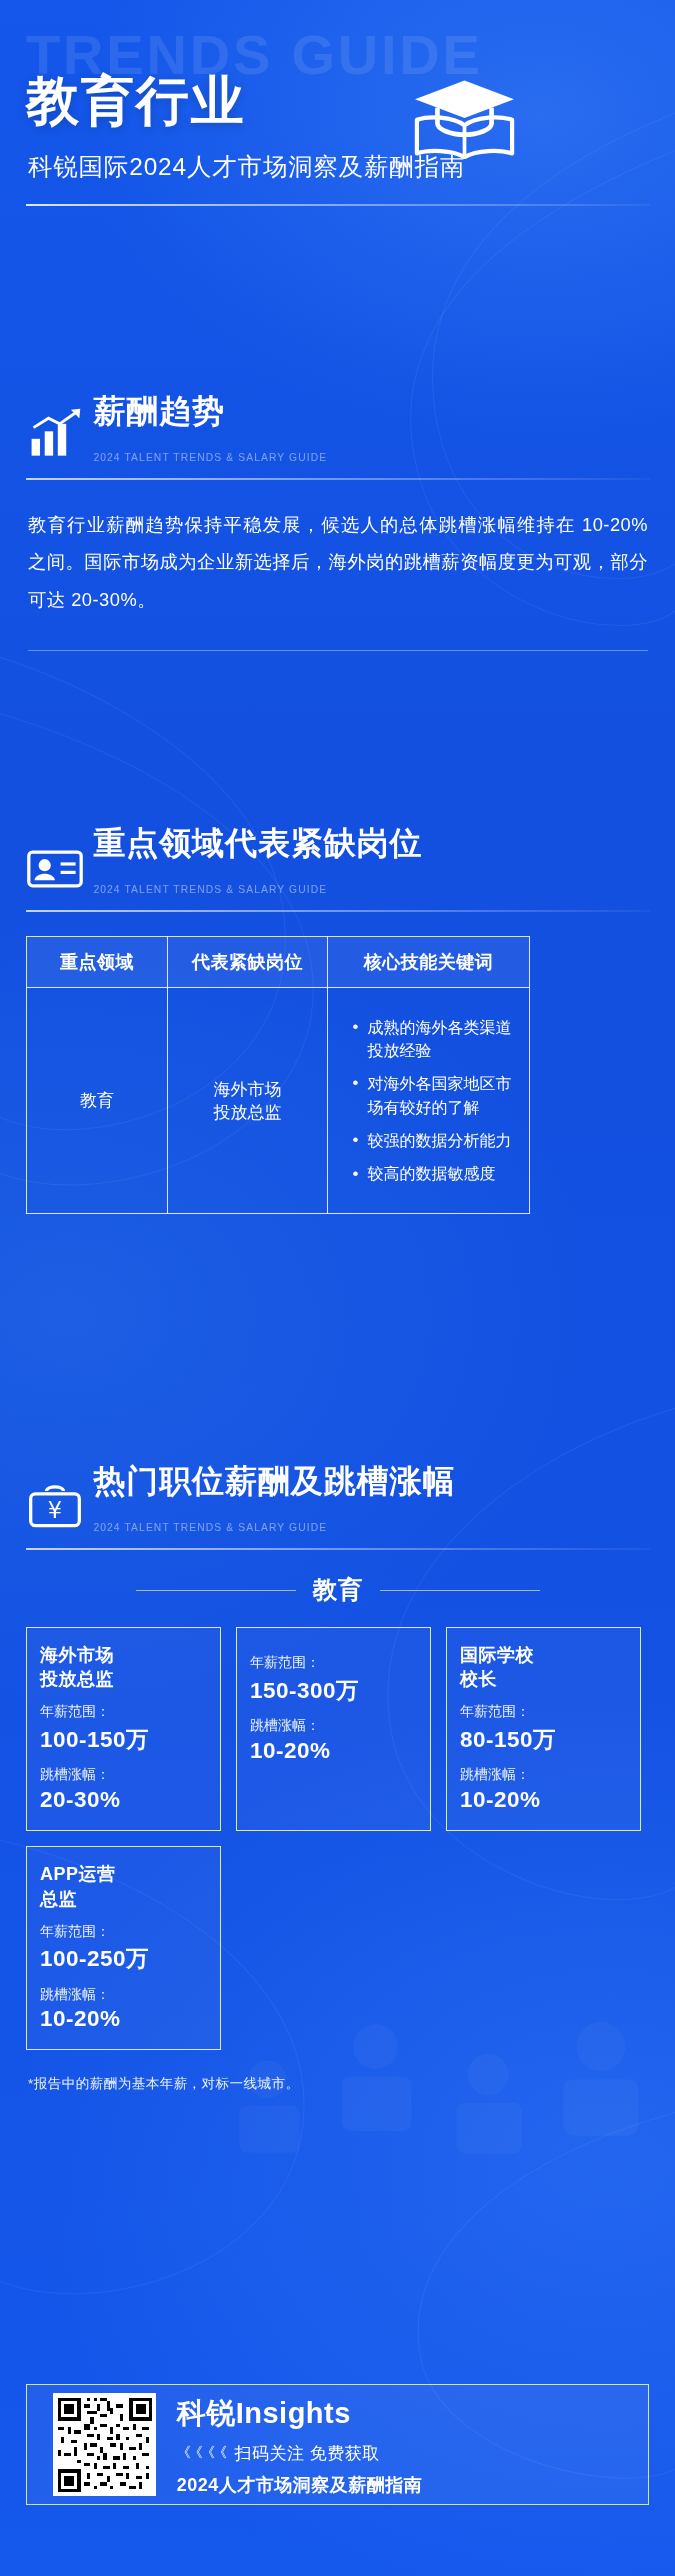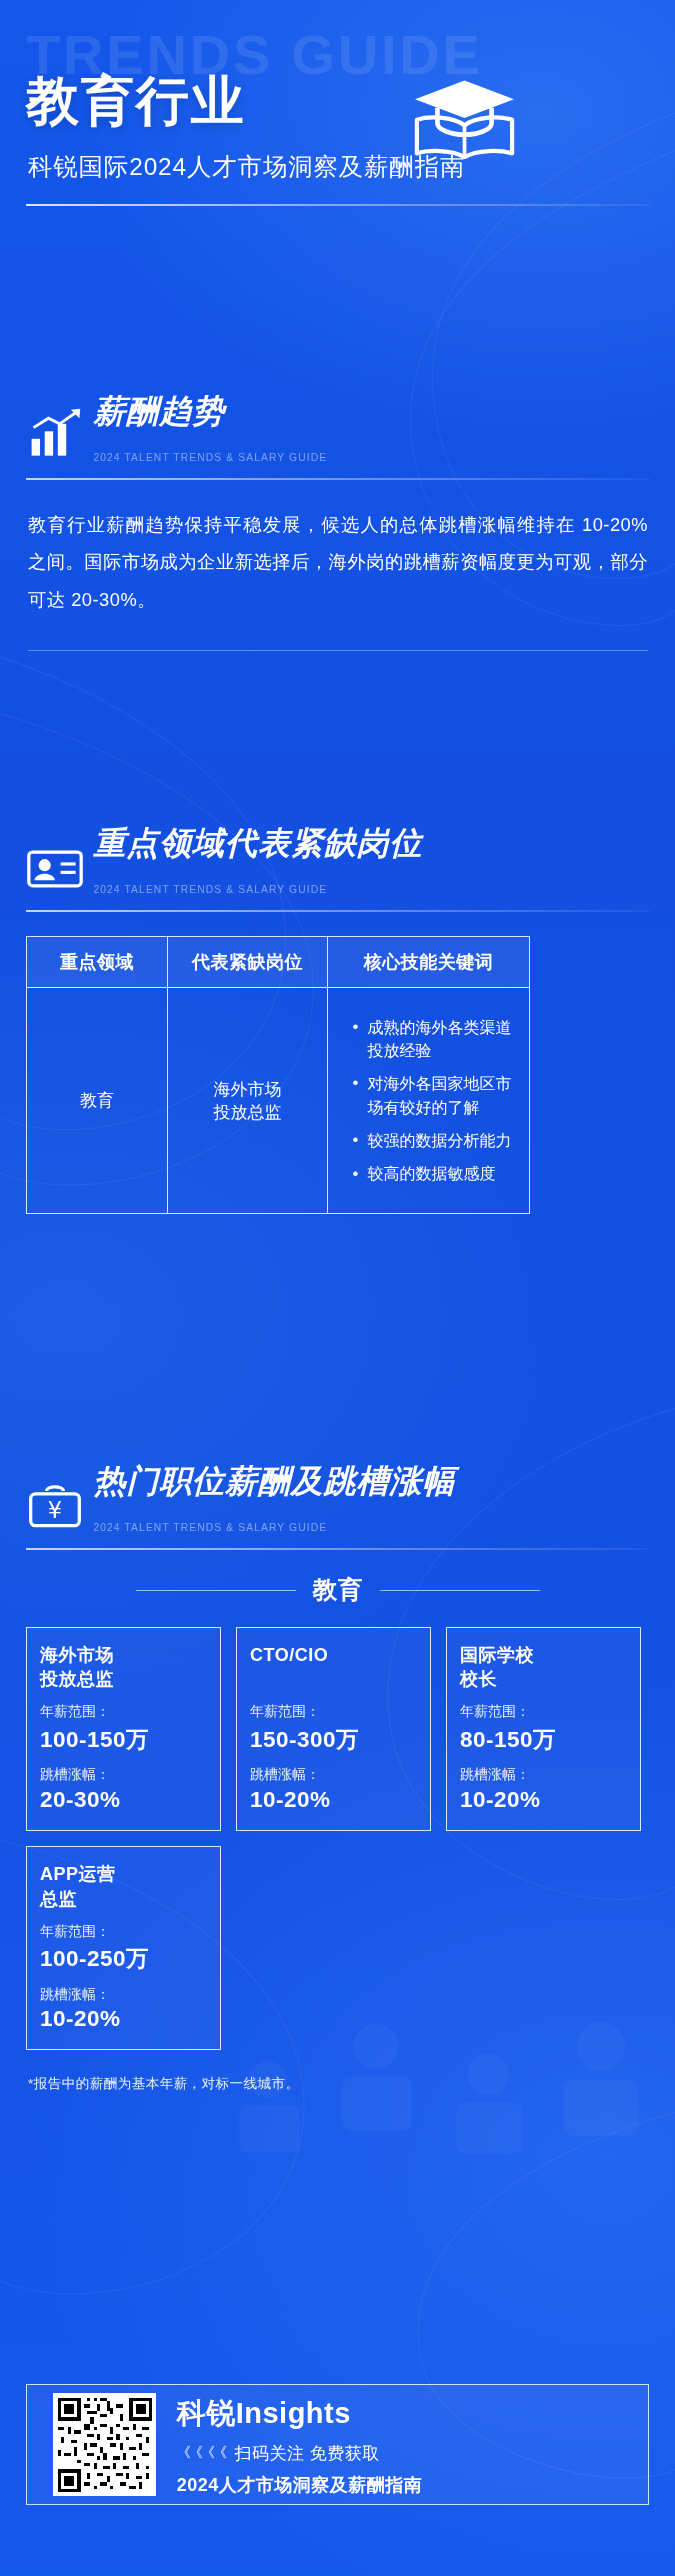--- a/index.html
+++ b/index.html
@@ -44,21 +44,21 @@
     margin:20.7px 26px 0 26px; height:1.9px;
     background:linear-gradient(90deg,rgba(255,255,255,.85),rgba(255,255,255,.05));
   }
   .cap-icon { position:absolute; right:141px; top:9.4px; }
 
   
   .section { position:absolute; left:0; width:676px; }
   .sec-head { display:flex; align-items:flex-end; padding-left:26px; }
   .sec-icon { width:58px; height:58px; margin-right:9.4px; flex:none; }
   .sec-titles { padding-bottom:1.9px; }
-  .sec-title { font-size:32px; font-weight:bold; letter-spacing:0.9px; line-height:1.1;font-style:italic; }
+  .sec-title { font-size:32px; font-weight:bold; letter-spacing:0.9px; line-height:1.1; }
   .sec-sub { font-size:10.3px; letter-spacing:1.1px; color:rgba(255,255,255,0.45); margin-top:23px; }
   .sec-rule { margin:13px 26px 0 26px; height:1.9px;
     background:linear-gradient(90deg,rgba(255,255,255,.75),rgba(255,255,255,.04)); }
 
   
   .para {
     margin:26px 28px 0 28px;
     font-size:18.3px; line-height:2.05; letter-spacing:0.5px;
     text-align:justify;
   }
@@ -233,21 +233,20 @@
     <div class="cards">
       <div class="card">
         <div class="pos" style="white-space:pre-line;">海外市场
 投放总监</div>
         <div class="lab">年薪范围：</div>
         <div class="val">100-150万</div>
         <div class="lab">跳槽涨幅：</div>
         <div class="val">20-30%</div>
       </div>
       <div class="card">
-        <div class="pos" style="white-space:pre-line;">CTO/CIO</div>
         <div class="lab">年薪范围：</div>
         <div class="val">150-300万</div>
         <div class="lab">跳槽涨幅：</div>
         <div class="val">10-20%</div>
       </div>
       <div class="card">
         <div class="pos" style="white-space:pre-line;">国际学校
 校长</div>
         <div class="lab">年薪范围：</div>
         <div class="val">80-150万</div>

